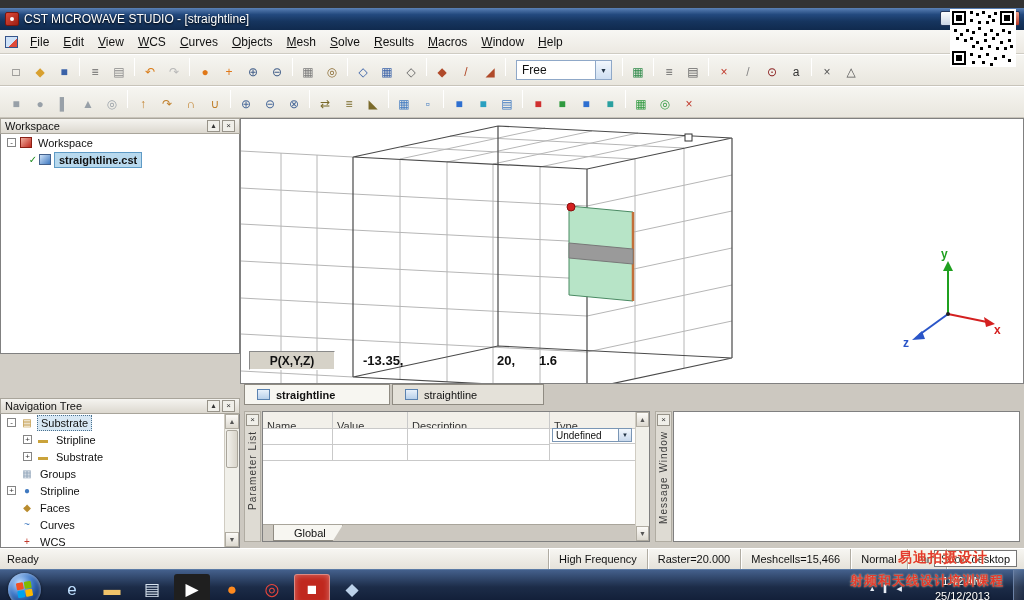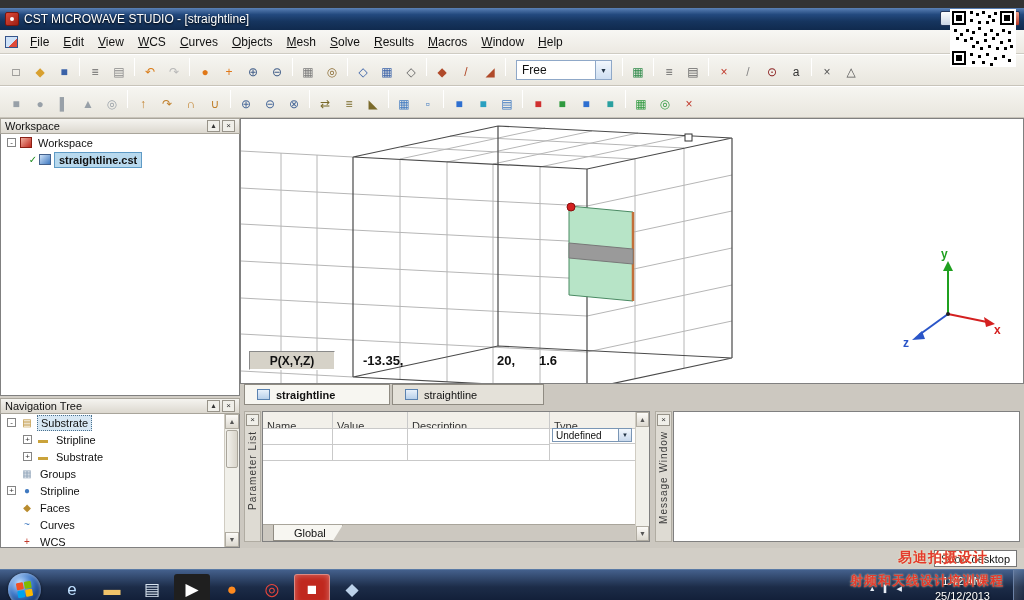--- a/index.html
+++ b/index.html
@@ -33,21 +33,21 @@
     font-size:12px;margin:0 1px;cursor:default}
   .tsep{display:inline-block;width:1px;height:18px;background:#b0aca2;border-right:1px solid #fff;margin:0 3px}
   .free-combo{display:inline-flex;align-items:center;height:20px;width:96px;border:1px solid #8fa8c8;
     background:#fff;margin:0 7px}
   .free-combo .val{flex:1;padding:0 5px;font-size:12px}
   .free-combo .arrow{width:16px;height:100%;background:linear-gradient(#f2f7fd,#cfdff2);
     border-left:1px solid #8fa8c8;display:flex;align-items:center;justify-content:center;font-size:7px;color:#234}
 
   
   .panel{position:absolute;left:0;width:240px}
-  #wsPanel{top:110px;height:278px}
+  #wsPanel{top:110px;height:236px}
   #navPanel{top:390px;height:150px}
   .panel-hd{height:16px;background:linear-gradient(#f5f4f0,#dcd8cf);border:1px solid #a9a59b;
     display:flex;align-items:center;padding:0 4px;font-size:11px}
   .hbtns{margin-left:auto;display:flex;gap:2px}
   .hbtn{width:13px;height:12px;border:1px solid #979389;background:#f0efe9;font-size:8px;
     line-height:10px;text-align:center;color:#333;cursor:default}
   .panel-bd{position:absolute;left:0;right:0;top:16px;bottom:0;background:#fff;
     border:1px solid #808080;border-top:none;overflow:hidden}
   .trow{height:17px;display:flex;align-items:center;font-size:11px;white-space:nowrap;cursor:default}
   .expander{width:9px;height:9px;border:1px solid #848484;background:#fff;font-size:8px;line-height:7px;
@@ -362,20 +362,31 @@
         <span class="gtab">Global</span>
       </div>
     </div>
     <div class="vstrip" id="msgStrip">
       <span class="hbtn">×</span>
       <span class="vlabel">Message Window</span>
     </div>
     <div id="msgBox"></div>
   </div>
 
+  <div id="statusbar">
+    <span>Ready</span>
+    <span id="statusSegs">
+        <span class="seg">High Frequency</span>
+        <span class="seg">Raster=20.000</span>
+        <span class="seg">Meshcells=15,466</span>
+        <span class="seg">Normal</span>
+        <span class="seg">mm</span>
+        <span class="seg spacer"></span>
+      </span>
+  </div>
   <div class="tooltip">Show desktop</div>
 
   <div id="taskbar">
     <div class="orb">
       <span class="flag">
         <span style="background:#f25022"></span>
           <span style="background:#7fba00"></span>
         <span style="background:#00a4ef"></span>
           <span style="background:#ffb900"></span>
       </span>

